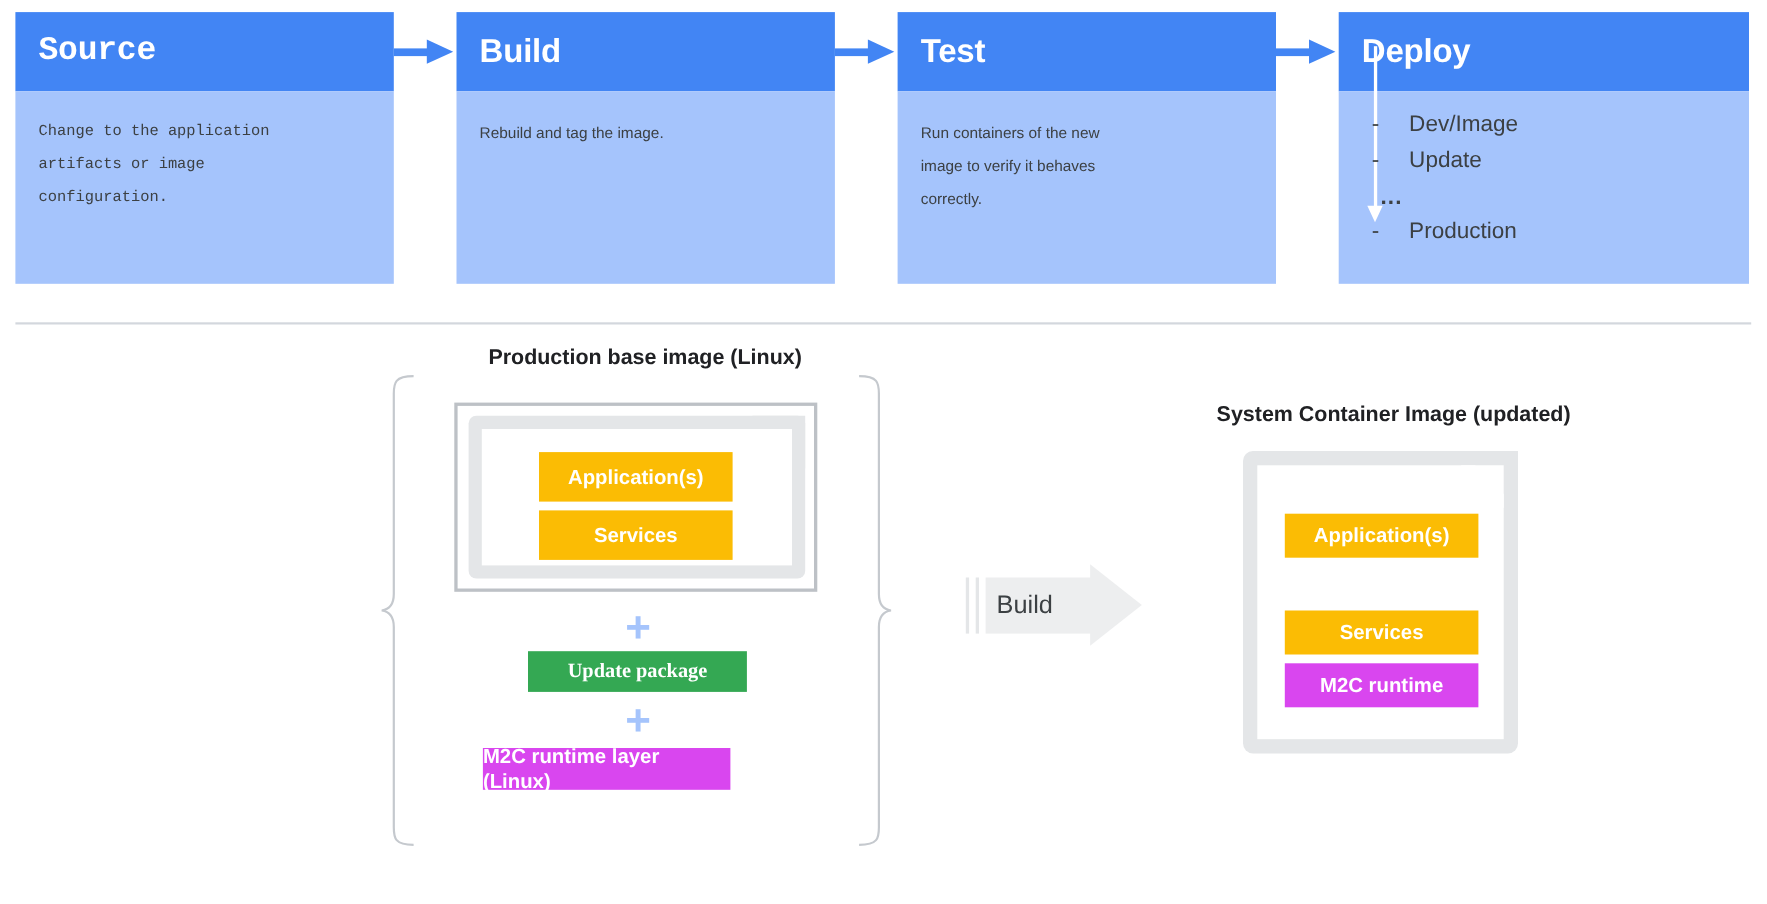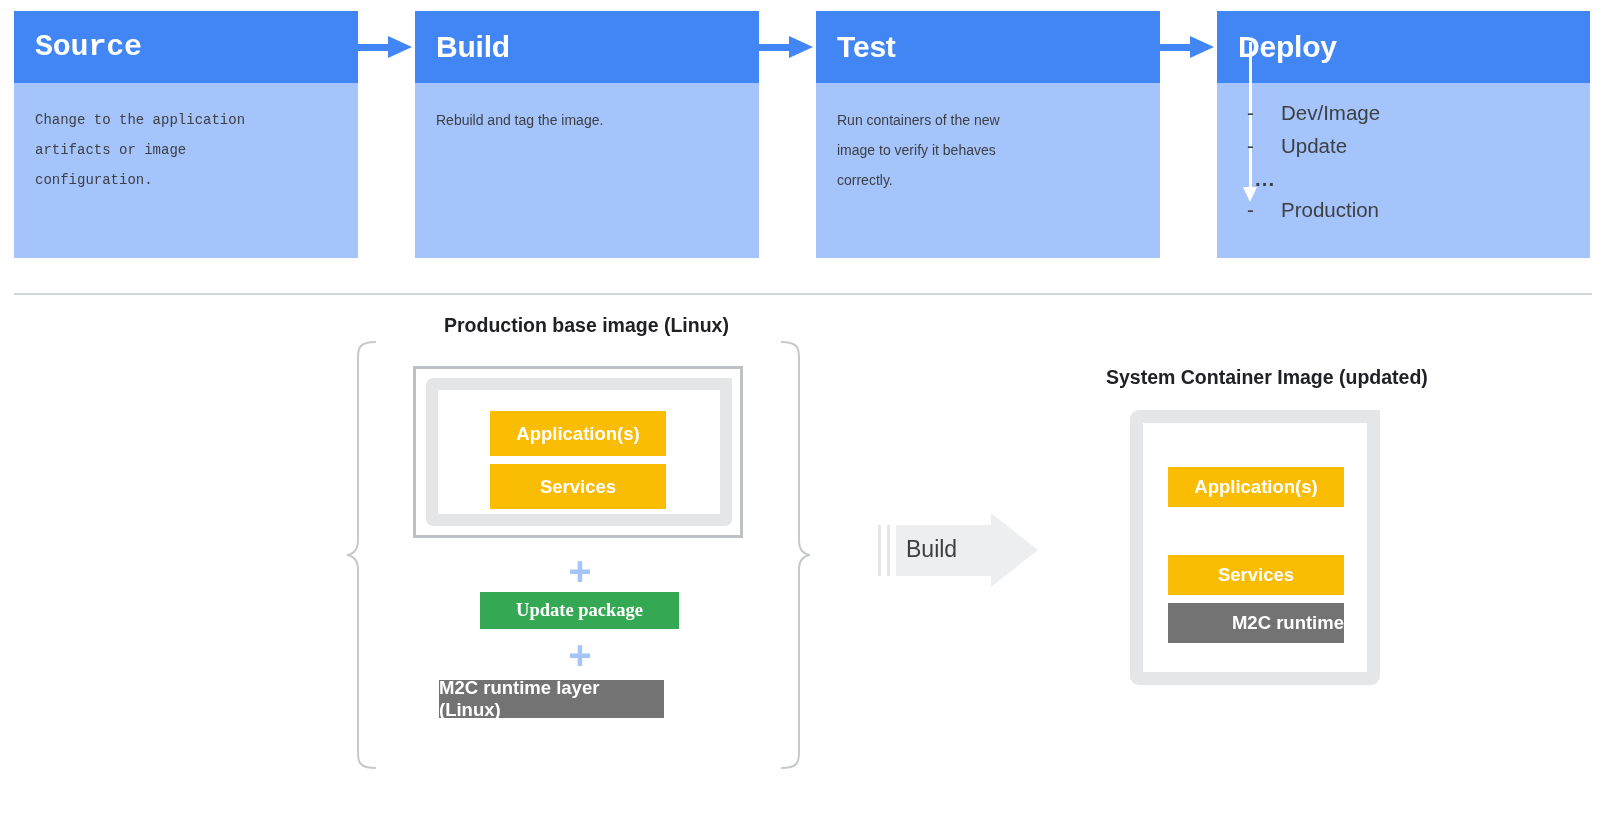--- a/index.html
+++ b/index.html
@@ -224,21 +224,21 @@
     position: absolute;
     display: flex;
     align-items: center;
     justify-content: center;
     color: #ffffff;
     font-weight: bold;
     font-size: 18.5px;
   }
   .layer.yellow { background: #FBBC04; }
   .layer.green  { background: #34A853; }
-  .layer.blue   { background: #737373; justify-content: flex-end; }
+  .layer.blue   { background: #d946ef; }
 
   #base-app { left: 490px; top: 411px; width: 176px; height: 45px; }
   #base-svc { left: 490px; top: 464px; width: 176px; height: 45px; }
 
   .plus {
     position: absolute;
     color: #A5C4FC;
     font-size: 40px;
     font-weight: bold;
     line-height: 1;

